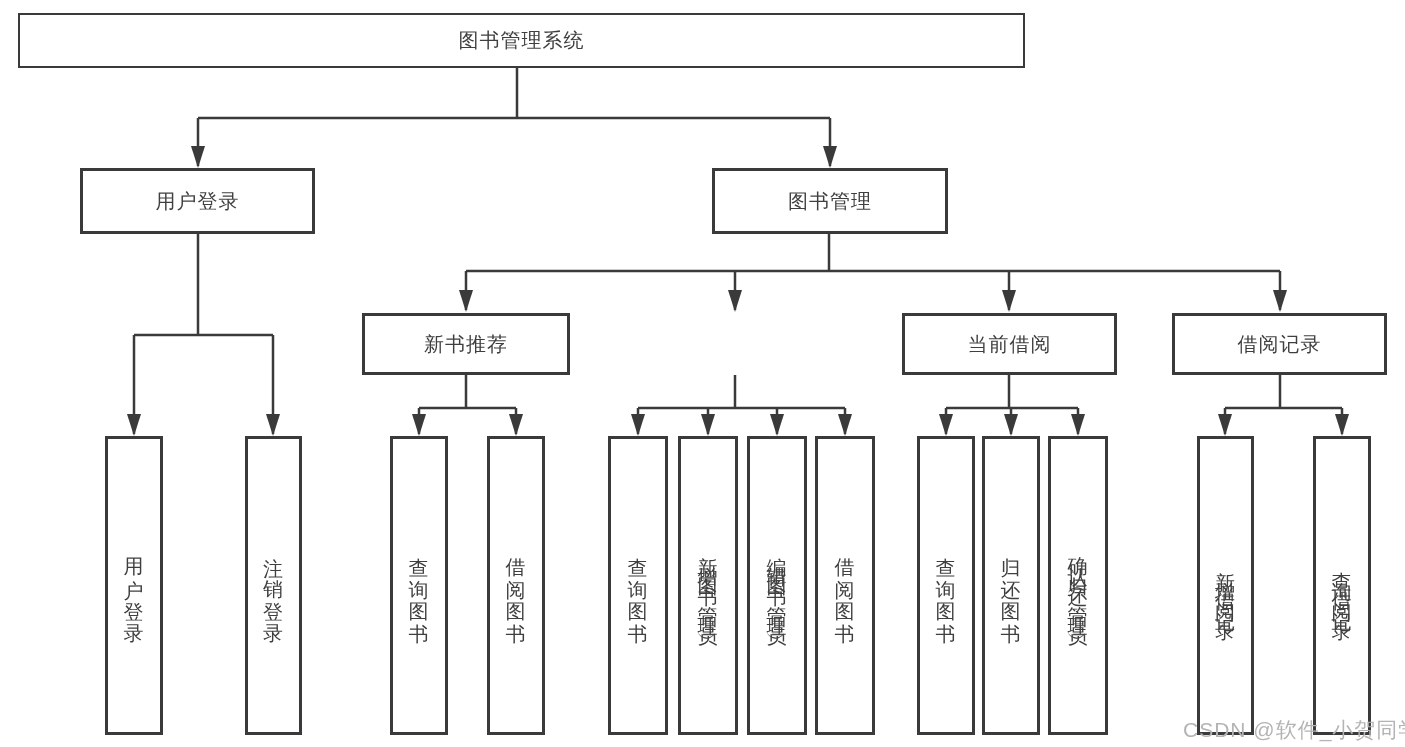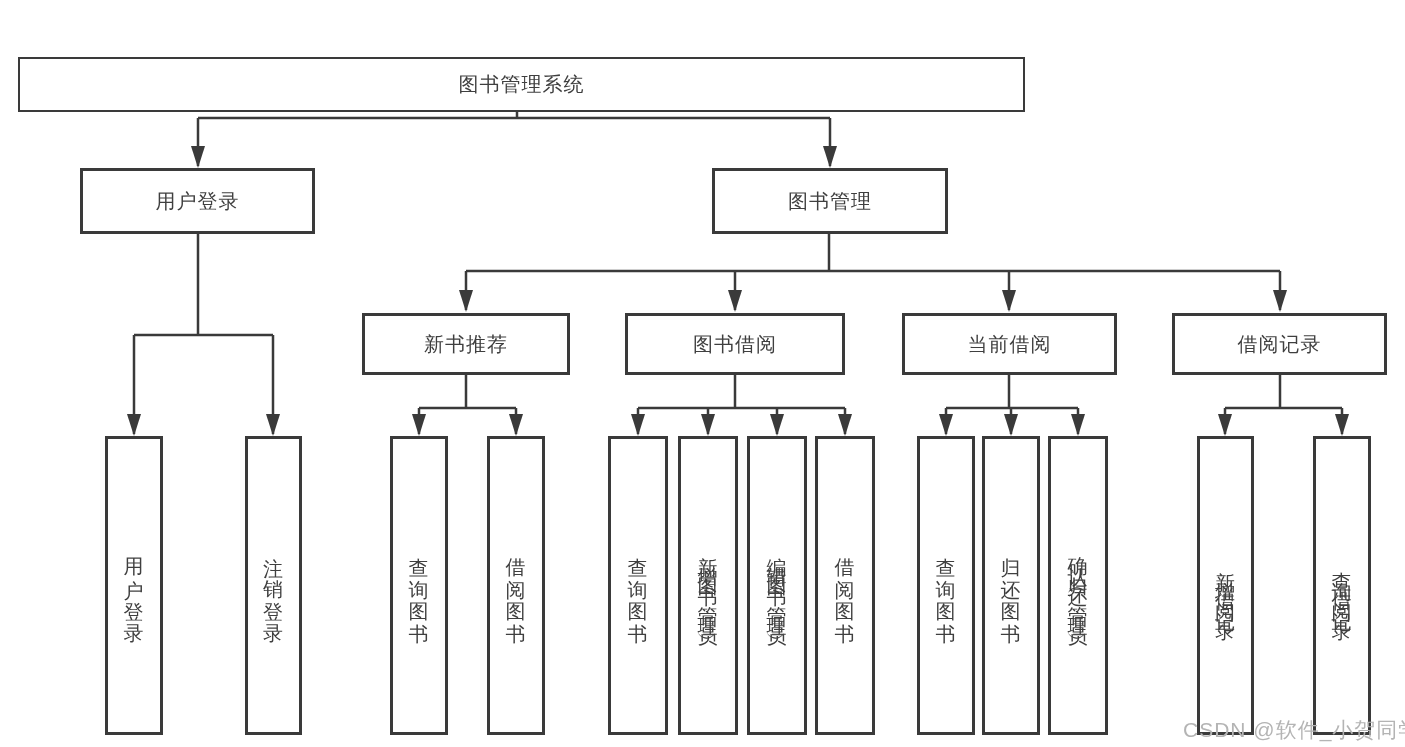--- a/index.html
+++ b/index.html
@@ -93,36 +93,33 @@
       <line x1="946" y1="408" x2="946" y2="434" marker-end="url(#arrow)"></line>
       <line x1="1011" y1="408" x2="1011" y2="434" marker-end="url(#arrow)"></line>
       <line x1="1078" y1="408" x2="1078" y2="434" marker-end="url(#arrow)"></line>
 
       <path d="M1280,375 V408 M1225,408 H1342"></path>
       <line x1="1225" y1="408" x2="1225" y2="434" marker-end="url(#arrow)"></line>
       <line x1="1342" y1="408" x2="1342" y2="434" marker-end="url(#arrow)"></line>
     </g>
   </svg>
 
-  <div class="box box--root" style="left:18px; top:13px; width:1007px; height:55px;margin-top:44px;">
+  <div class="box box--root" style="left:18px; top:13px; width:1007px; height:55px;">
     <span>图书管理系统</span>
   </div>
 
   <div class="box" style="left:80px; top:168px; width:235px; height:66px;">
     <span>用户登录</span>
   </div>
   <div class="box" style="left:712px; top:168px; width:236px; height:66px;">
     <span>图书管理</span>
   </div>
 
   <div class="box" style="left:362px; top:313px; width:208px; height:62px;justify-content:center;">
     <span>新书推荐</span>
-  </div>
-  <div class="box" style="left:625px; top:313px; width:220px; height:62px;">
-    <span>图书借阅</span>
   </div>
   <div class="box" style="left:902px; top:313px; width:215px; height:62px;text-align:right;">
     <span>当前借阅</span>
   </div>
   <div class="box" style="left:1172px; top:313px; width:215px; height:62px;">
     <span>借阅记录</span>
   </div>
 
   <div class="box leaf" style="left:105px; top:436px; width:58px; height:299px;">
     <span class="v-text">用户登录</span>

